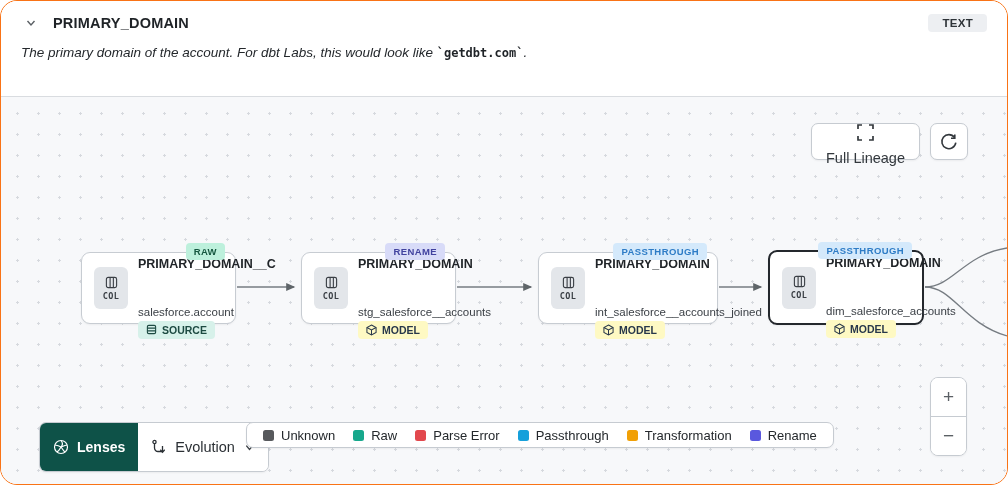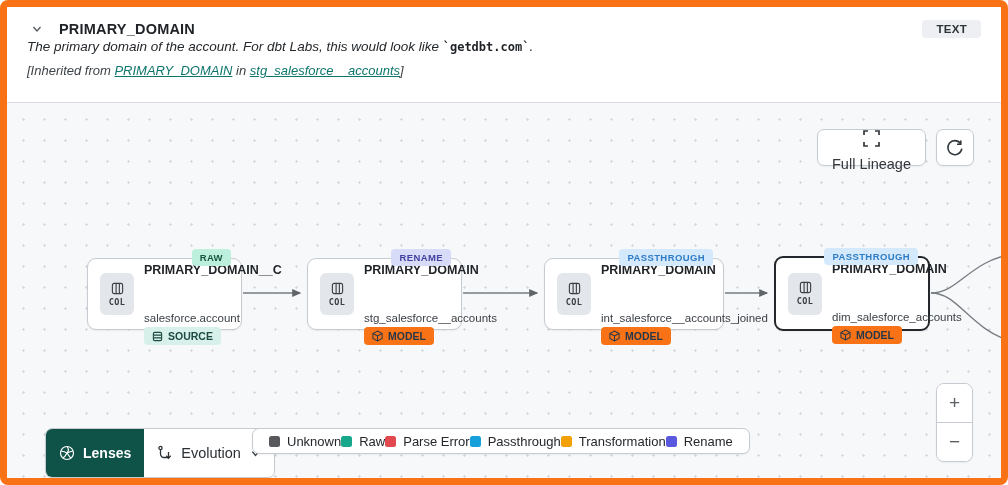--- a/index.html
+++ b/index.html
@@ -1,27 +1,27 @@
 <!DOCTYPE html>
 <html><head>
 <meta charset="utf-8">
 <style>
   * { margin:0; padding:0; box-sizing:border-box; }
   html,body { width:1008px; height:485px; background:#fff; font-family:"Liberation Sans",sans-serif; }
   .panel {
     position:relative; width:1008px; height:485px; background:#fff;
-    border:7px solid #f97316; border-radius:8px; overflow:hidden;
+    border:1px solid #f97316; border-radius:17px; overflow:hidden;
   }
   
   .hdr { position:relative; height:95px; background:#fff; padding:12px 20px 0 20px; }
   .hdr-row { display:flex; align-items:center; gap:12px; }
   .chev-btn { display:inline-flex; align-items:center; justify-content:center; width:20px; height:20px; border:none; background:transparent; cursor:pointer; color:#5b6065; }
   .hdr-title { font-size:14.5px; font-weight:bold; color:#1f2327; letter-spacing:.2px; }
   .type-badge { margin-left:auto; background:#edeff2; color:#2e3338; font-size:11.5px; font-weight:bold; padding:3px 14px; border-radius:4px; letter-spacing:.3px; }
-  .desc { margin-top:0; font-size:13.5px; font-style:italic; color:#24282c; }
+  .desc { margin-top:12px; font-size:13.5px; font-style:italic; color:#24282c; }
   .desc code { font-family:"DejaVu Sans Mono",monospace; font-style:normal; font-weight:bold; font-size:12px; color:#1f2327; }
   .inherit { margin-top:9px; font-size:13px; font-style:italic; color:#3d4247; }
   .inherit a { color:#0d756b; text-decoration:underline; cursor:pointer; }
   
   .canvas {
     position:absolute; left:0; top:95px; width:1006px; height:389px;
     background-color:#f7f8fa;
     background-image:radial-gradient(circle,#d6d9de 1px,transparent 1.1px);
     background-size:21px 21px; background-position:6px 6px;
     border-top:1px solid #d9dce0;
@@ -58,36 +58,36 @@
   .col-chip {
     flex:0 0 auto; width:34px; height:42px; background:#e3e6ea; border-radius:6px;
     display:flex; flex-direction:column; align-items:center; justify-content:center; gap:2px;
     color:#3a3f45;
   }
   .col-chip .col-txt { font-size:8.5px; font-weight:bold; letter-spacing:.3px; font-family:"DejaVu Sans Mono",monospace; }
   .node-body { display:flex; flex-direction:column; gap:3px; min-width:0; }
   .node-title { font-size:12.5px; font-weight:bold; color:#1f2327; white-space:nowrap;margin-top:19px; }
   .node-sub { font-size:11.5px; color:#3c4147; white-space:nowrap;margin-top:32px; }
   .res-tag {
-    align-self:flex-start; display:inline-flex; align-items:flex-end; gap:5px;
+    align-self:flex-start; display:inline-flex; align-items:flex-start; gap:5px;
     font-size:10.5px; font-weight:bold; padding:3px 8px; border-radius:4px; color:#273445;
   }
   .res-source { background:#d7f1ea; color:#1d4a42; }
-  .res-model { background:#f97316; color:#27374a; }
+  .res-model { background:#fef9c3; color:#27374a; }
   
   .lens-group { position:absolute; left:38px; top:325px; display:flex; height:50px;
     border:1px solid #c6cbd1; border-radius:7px; overflow:hidden; background:#fff;
     box-shadow:0 1px 2px rgba(20,24,28,.05); }
   .lens-btn { display:flex; align-items:center; gap:8px; background:#0e5248; color:#fff;
     font-size:14px; font-weight:bold; padding:0 13px; border:none; cursor:pointer; }
   .lens-select { display:flex; align-items:center; gap:9px; padding:0 13px; background:#fff;
     color:#2b3035; font-size:14.5px; cursor:pointer; }
   .legend { position:absolute; left:245px; top:325px; height:19px; background:#fff;
     border:1px solid #c6cbd1; border-radius:7px; display:flex; align-items:center;
-    gap:0; padding:12px 16px; box-shadow:0 1px 2px rgba(20,24,28,.05); }
+    gap:18px; padding:12px 16px; box-shadow:0 1px 2px rgba(20,24,28,.05); }
   .leg-item { display:flex; align-items:center; gap:7px; font-size:13px; color:#24282c; }
   .leg-swatch { width:11px; height:11px; border-radius:2.5px; }
   
   .zoomctl { position:absolute; right:40px; top:280px; width:37px; background:#fff;
     border:1px solid #c6cbd1; border-radius:8px; overflow:hidden; display:flex; flex-direction:column;
     box-shadow:0 1px 2px rgba(20,24,28,.05); }
   .zoomctl button { height:38px; background:#fff; border:none; font-size:19px; color:#5b6065; cursor:pointer; }
   .zoomctl .divider { height:1px; background:#c6cbd1; }
   svg { display:block; }
 </style>
@@ -103,23 +103,20 @@
           <svg width="12" height="12" viewBox="0 0 12 12">
               <polyline points="2.5,4 6,8 9.5,4" fill="none" stroke="#5b6065" stroke-width="1.4"></polyline>
             </svg>
         </span>
       </button>
       <span class="hdr-title">PRIMARY_DOMAIN</span>
       <span class="type-badge">TEXT</span>
     </div>
     <div class="desc">
       <span>The primary domain of the account. For dbt Labs, this would look like </span><code>`getdbt.com`</code><span>.</span>
-    </div>
-    <div class="inherit">
-      <span>[Inherited from </span><a>PRIMARY_DOMAIN</a><span> in </span><a>stg_salesforce__accounts</a><span>]</span>
     </div>
   </div>
 
   <div class="canvas">
 
     <svg class="edges" width="1006" height="389" viewBox="0 0 1006 389">
       <defs>
         <marker id="arr" markerWidth="8" markerHeight="8" refX="6" refY="3" orient="auto">
           <path d="M0,0 L7,3 L0,6 Z" fill="#5f6569"></path>
         </marker>

